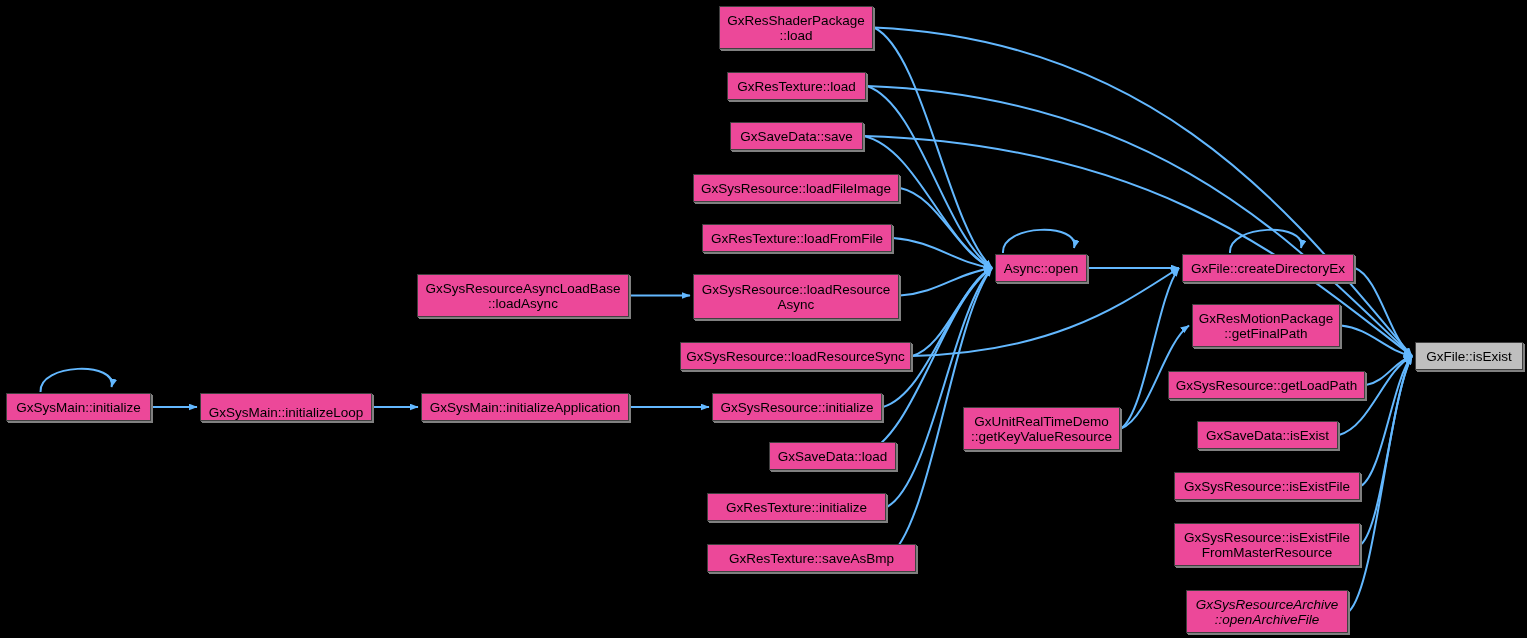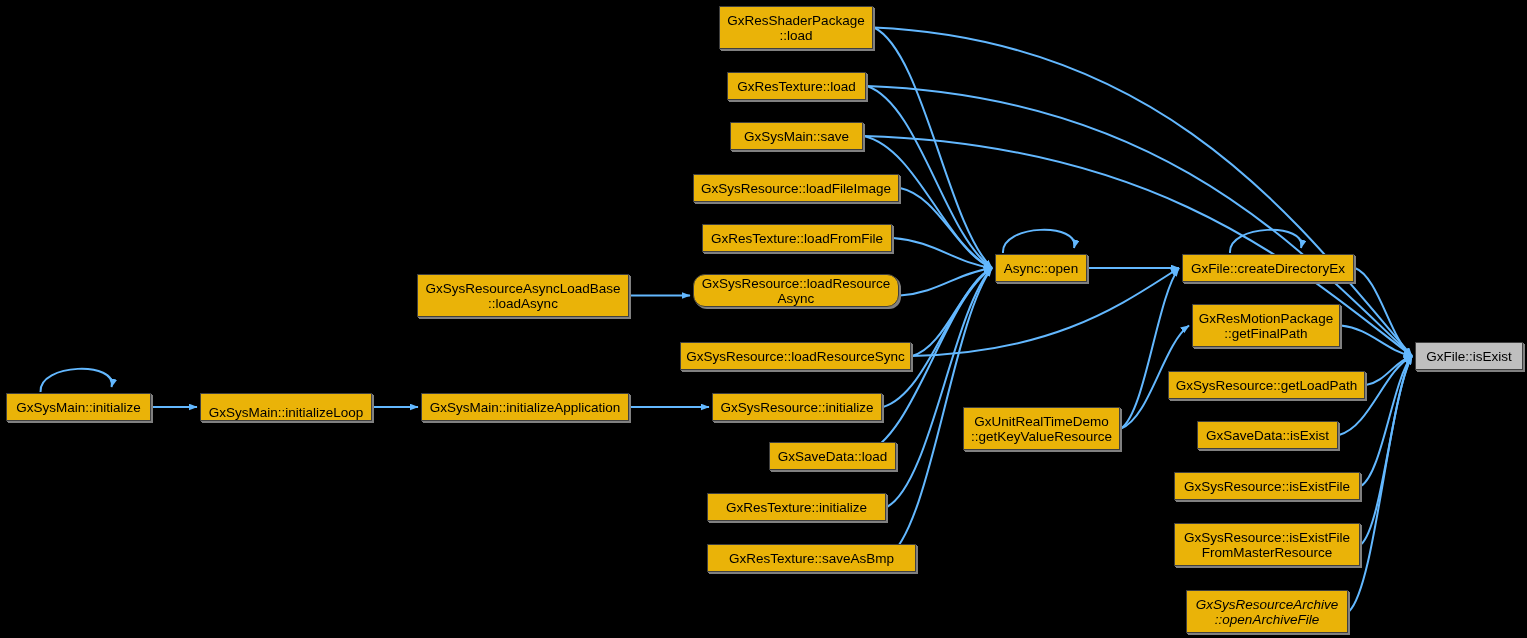--- a/index.html
+++ b/index.html
@@ -1,19 +1,19 @@
 <!DOCTYPE html>
 <html><head>
 <meta charset="utf-8">
 <style>
   html,body{margin:0;padding:0;background:#000;}
   #canvas{position:relative;width:1527px;height:638px;background:#000;overflow:hidden;
           font-family:"Liberation Sans","DejaVu Sans",sans-serif;}
   #edges{position:absolute;left:0;top:0;width:1527px;height:638px;}
-  .node{position:absolute;box-sizing:border-box;background:#eab308;
+  .node{position:absolute;box-sizing:border-box;background:#ec4899;
         border:1px solid #404040;
         box-shadow:1px 1px 0 0 #808080, 2px 2px 0 0 #808080;
         display:flex;align-items:center;justify-content:center;text-align:center;
         color:#000;font-size:13.5px;line-height:15px;letter-spacing:0px;
         padding:0 4px;}
   .node.target{background:#bfbfbf;}
   .node span{display:block;white-space:pre-line;}
 </style>
 </head>
 <body>
@@ -62,29 +62,29 @@
   </svg>
   <div id="nodes">
       <div class="node" style="left: 719px; top: 6px; width: 154px; height: 43px;">
         <span>GxResShaderPackage
 ::load</span>
       </div>
       <div class="node" style="left: 727px; top: 72px; width: 139px; height: 28px;">
         <span>GxResTexture::load</span>
       </div>
       <div class="node" style="left: 730px; top: 122px; width: 133px; height: 28px;">
-        <span>GxSysMain::save</span>
+        <span>GxSaveData::save</span>
       </div>
       <div class="node" style="left: 693px; top: 174px; width: 206px; height: 28px;">
         <span>GxSysResource::loadFileImage</span>
       </div>
       <div class="node" style="left: 702px; top: 224px; width: 190px; height: 28px; justify-content: center;">
         <span>GxResTexture::loadFromFile</span>
       </div>
-      <div class="node" style="left: 693px; top: 274px; width: 206px; height: 33px; border-radius: 12px;">
+      <div class="node" style="left: 693px; top: 274px; width: 206px; height: 45px;">
         <span>GxSysResource::loadResource
 Async</span>
       </div>
       <div class="node" style="left: 680px; top: 342px; width: 231px; height: 28px;">
         <span>GxSysResource::loadResourceSync</span>
       </div>
       <div class="node" style="left: 712px; top: 393px; width: 170px; height: 28px;">
         <span>GxSysResource::initialize</span>
       </div>
       <div class="node" style="left: 733px; top: 442px; width: 127px; height: 28px; margin-left: 36px;">

